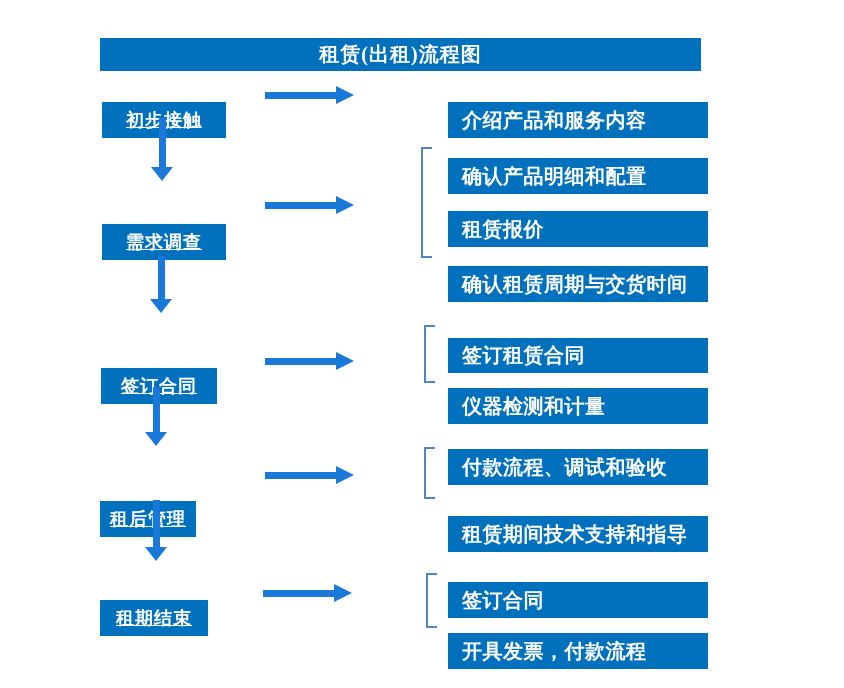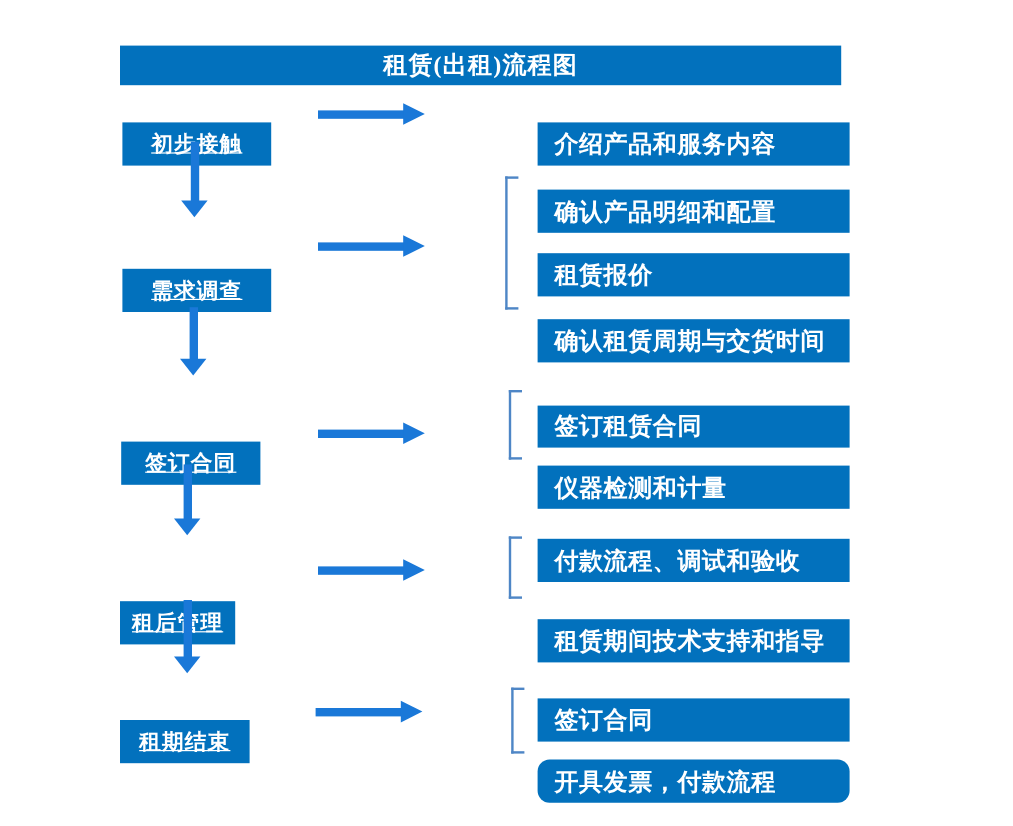--- a/index.html
+++ b/index.html
@@ -84,21 +84,21 @@
   <div class="blue-box output-box" style="top:186px;">租赁报价</div>
   <div class="blue-box output-box" style="top:241px;font-family:Liberation Serif, serif;">确认租赁周期与交货时间</div>
 
   <div class="blue-box output-box" style="top:313px;height:35px;font-family:Liberation Mono, monospace;">签订租赁合同</div>
   <div class="blue-box output-box" style="top:363px;">仪器检测和计量</div>
 
   <div class="blue-box output-box" style="top:424px;">付款流程、调试和验收</div>
   <div class="blue-box output-box" style="top:491px;">租赁期间技术支持和指导</div>
 
   <div class="blue-box output-box" style="top:557px;">签订合同</div>
-  <div class="blue-box output-box" style="top:608px;border-radius:10px;">开具发票，付款流程</div>
+  <div class="blue-box output-box" style="top:608px;">开具发票，付款流程</div>
 
   <div class="h-arrow" style="left:265px;top:86px;">
     <div class="shaft"></div>
     <div class="head"></div>
   </div>
   <div class="h-arrow" style="left:265px;top:196px;">
     <div class="shaft"></div>
     <div class="head"></div>
   </div>
   <div class="h-arrow" style="left:265px;top:352px;">

